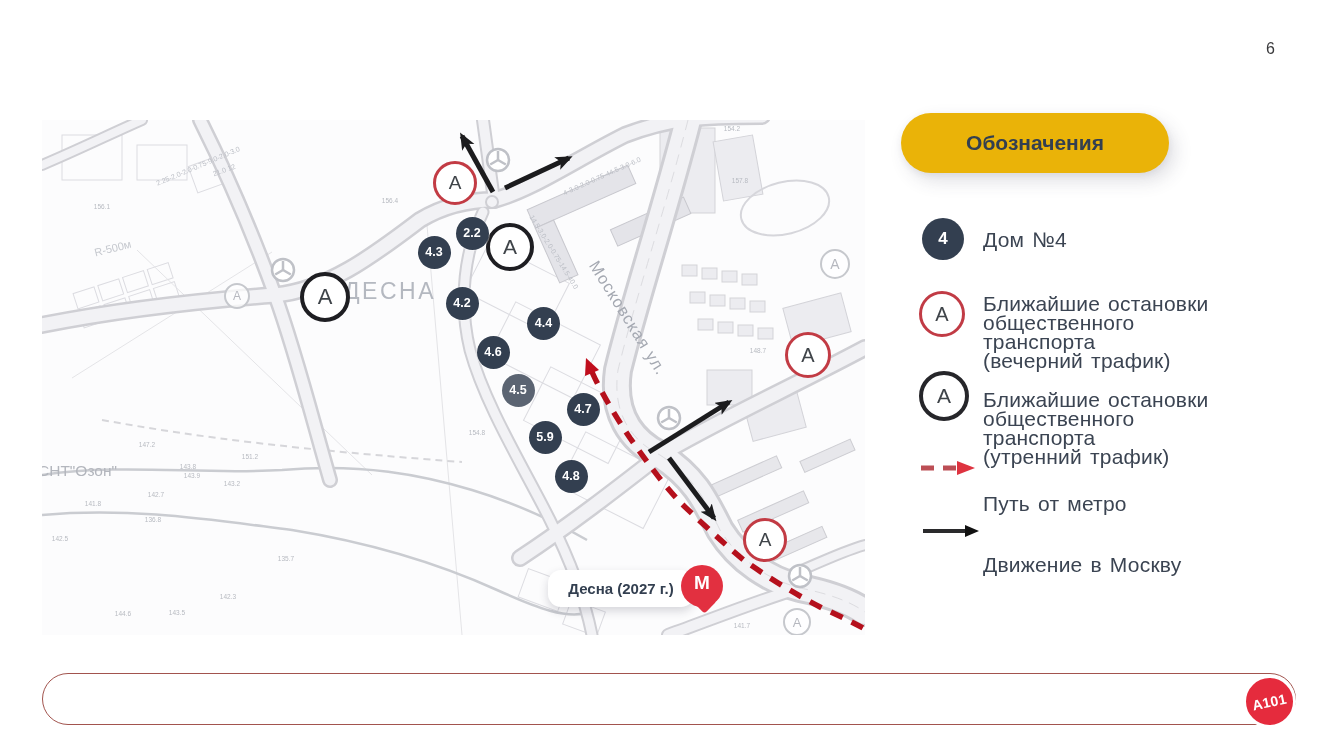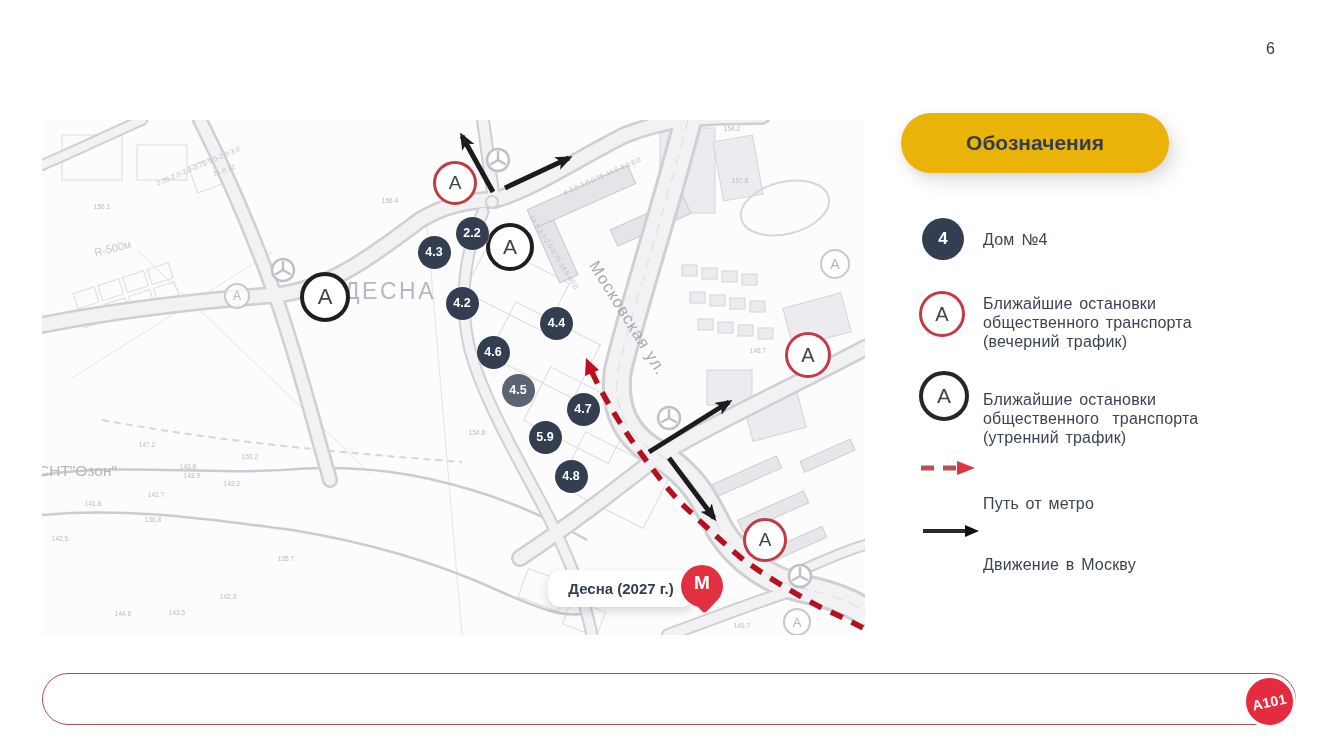--- a/index.html
+++ b/index.html
@@ -32,21 +32,21 @@
         font-size:15px;font-weight:bold;color:#333F50;}
   #metro-pin{position:absolute;left:639px;top:445px;width:42px;height:42px;}
   #metro-pin .body{position:absolute;left:0;top:0;width:42px;height:42px;border-radius:50%;background:#E23040;}
   #metro-pin .tail{position:absolute;left:15px;top:28px;width:17px;height:17px;background:#E23040;transform:rotate(45deg);border-radius:3px;}
   #metro-pin .letter{position:absolute;left:0;top:7px;width:42px;text-align:center;color:#fff;font-size:19px;font-weight:bold;}
   
   #legend{position:absolute;left:901px;top:113px;width:320px;height:480px;}
   #legend-header{position:absolute;left:0;top:0;width:268px;height:60px;background:#eab308;border-radius:30px;
         box-shadow:6px 8px 18px rgba(60,60,90,.16),0 2px 6px rgba(60,60,90,.08);
         display:flex;align-items:center;justify-content:center;font-size:21px;font-weight:bold;color:#333F50;}
-  .leg-text{position:absolute;left:82px;font-size:16px;color:#3b4452;line-height:19px;letter-spacing:.2px;word-spacing:2px;}
+  .leg-text{position:absolute;left:82px;font-size:21px;color:#3b4452;line-height:19px;letter-spacing:.2px;word-spacing:2px;}
   .leg-circle{position:absolute;border-radius:50%;display:flex;align-items:center;justify-content:center;background:#fff;}
   #leg-house{left:21px;top:105px;width:42px;height:42px;background:#333F50;color:#fff;font-size:17px;font-weight:bold;}
   #leg-evening{left:18px;top:178px;width:46px;height:46px;border:3px solid #C13B45;color:#3f4449;font-size:20px;box-sizing:border-box;}
   #leg-morning{left:18px;top:258px;width:50px;height:50px;border:4px solid #26262a;color:#3f4449;font-size:21px;box-sizing:border-box;}
   .pre{white-space:pre-wrap;}
   
   #footer-bar{position:absolute;left:42px;top:673px;width:1252px;height:50px;border:1px solid #a2544e;border-radius:26px;background:#fff;}
   #logo{position:absolute;left:1243px;top:675px;width:47px;height:47px;border-radius:50%;background:#E52B3D;
         border:3px solid #fff;box-sizing:content-box;display:flex;align-items:center;justify-content:center;}
   #logo span{color:#fff;font-size:14px;font-weight:bold;transform:rotate(-12deg);letter-spacing:.3px;}
@@ -246,21 +246,21 @@
         <div class="stop ghost" style="left: 182px; top: 163px; width: 22px; height: 22px; font-size: 12px;">А</div>
         <div class="stop ghost" style="left: 741px; top: 488px; width: 24px; height: 24px; font-size: 13px;">А</div>
         <div class="stop red" style="left: 391px; top: 41px; width: 44px; height: 44px; font-size: 19px; box-sizing: border-box;">А</div>
         <div class="stop red" style="left: 743px; top: 212px; width: 46px; height: 46px; font-size: 20px; box-sizing: border-box;">А</div>
         <div class="stop red" style="left: 701px; top: 398px; width: 44px; height: 44px; font-size: 19px; box-sizing: border-box;">А</div>
         <div class="stop black" style="left: 444px; top: 103px; width: 48px; height: 48px; font-size: 21px; box-sizing: border-box;">А</div>
         <div class="stop black" style="left: 258px; top: 152px; width: 50px; height: 50px; font-size: 22px; box-sizing: border-box;">А</div>
         <div class="bldg" style="left: 413.5px; top: 96.5px;">2.2</div>
         <div class="bldg" style="left: 375.5px; top: 115.5px;">4.3</div>
         <div class="bldg" style="left: 403.5px; top: 166.5px;">4.2</div>
-        <div class="bldg" style="left: 498px; top: 186.5px;">4.4</div>
+        <div class="bldg" style="left: 485px; top: 186.5px;">4.4</div>
         <div class="bldg" style="left: 434.5px; top: 215.5px;">4.6</div>
         <div class="bldg dim" style="left: 459.5px; top: 253.5px;">4.5</div>
         <div class="bldg" style="left: 524.5px; top: 272.5px;">4.7</div>
         <div class="bldg" style="left: 486.5px; top: 300.5px;">5.9</div>
         <div class="bldg" style="left: 512.5px; top: 339.5px;">4.8</div>
       </div>
 
     <div id="metro-label">Десна (2027 г.)</div>
     <div id="metro-pin">
       <div class="tail"></div>

